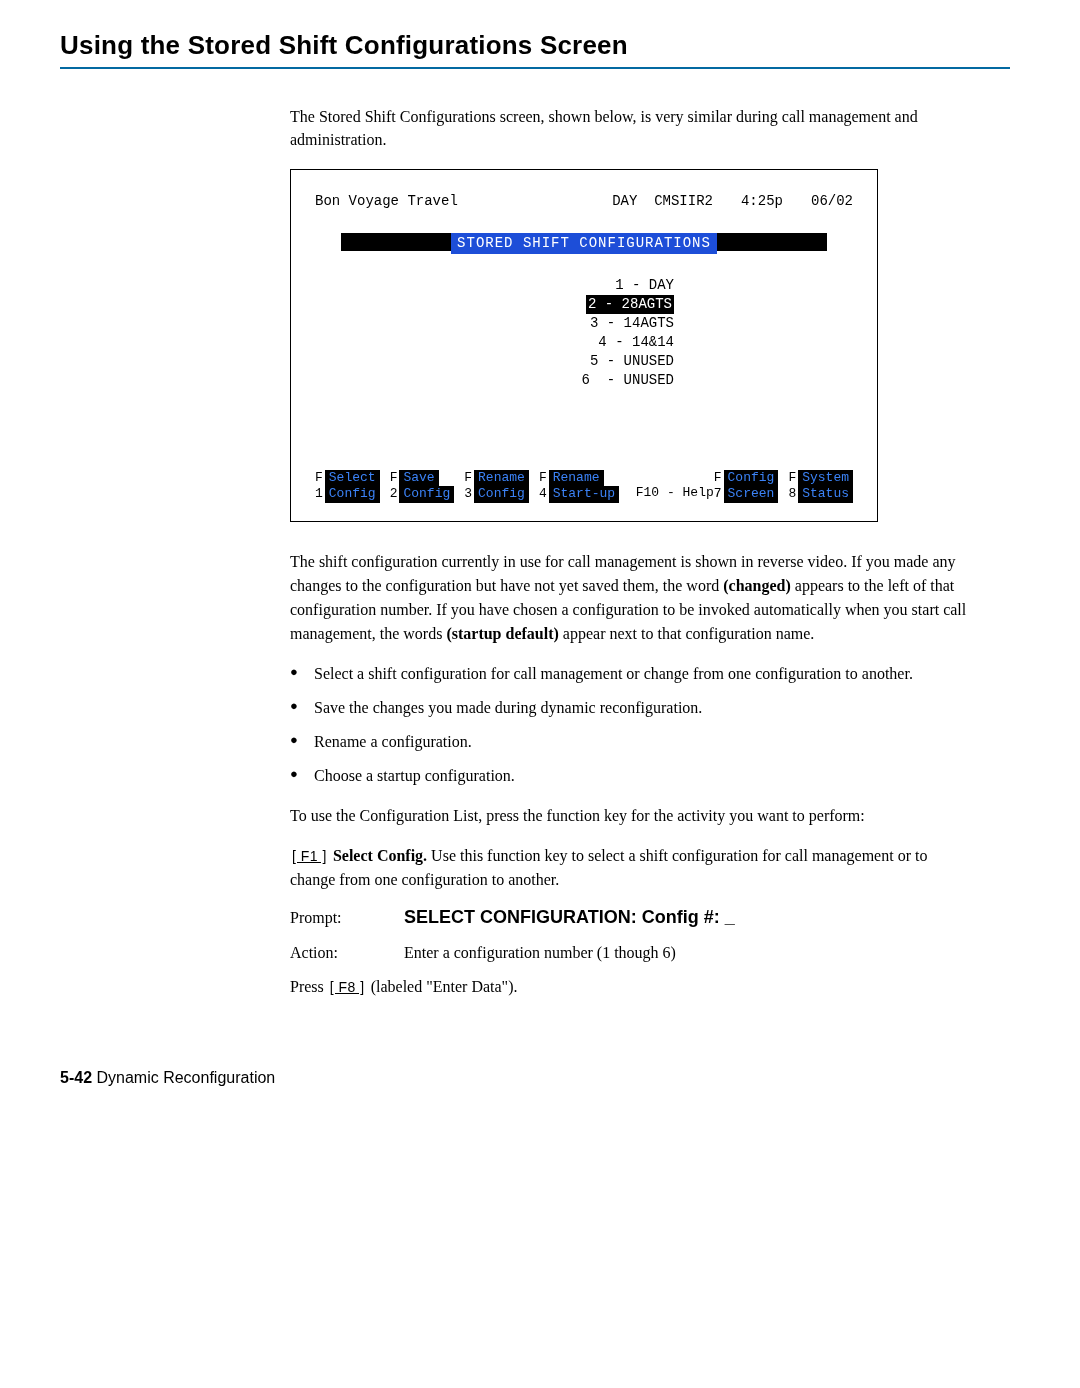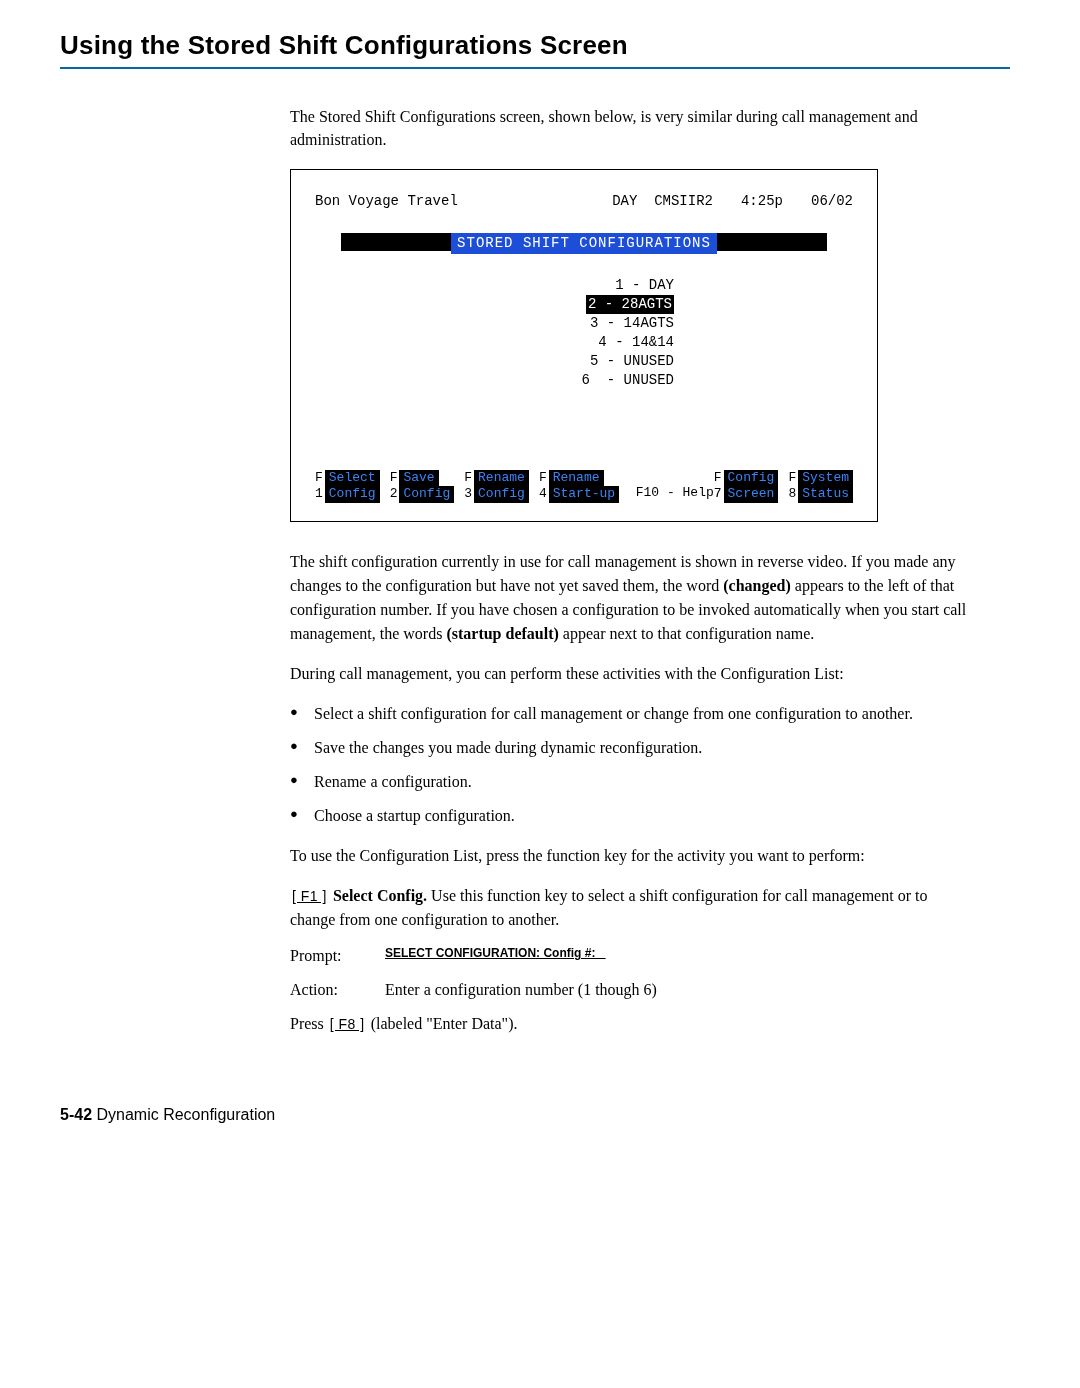--- a/index.html
+++ b/index.html
@@ -60,23 +60,23 @@
   .body-p { font-size: 16px; line-height: 1.5; margin-bottom: 16px; }
 
   ul.bullets { list-style: none; margin: 0 0 16px 0; }
   ul.bullets li { position: relative; padding-left: 24px; font-size: 16px; line-height: 1.5; margin-bottom: 10px; }
   ul.bullets li::before { content: "●"; position: absolute; left: 0; top: 0; font-size: 13px; }
 
   .keycap { font-family: Helvetica, Arial, sans-serif; font-size: 14px; padding: 0 2px; letter-spacing: 0.5px; }
   .ul { text-decoration: underline; }
 
   .defn { font-size: 16px; line-height: 1.5; margin-bottom: 12px; }
-  .row2 { display: flex; gap: 23px; font-size: 16px; line-height: 1.5; margin-bottom: 10px; }
+  .row2 { display: flex; gap: 42px; font-size: 16px; line-height: 1.5; margin-bottom: 10px; align-items: center; }
   .row2 .lab { width: 72px; }
-  .sans-bold { font-family: Helvetica, Arial, sans-serif; font-weight: bold; font-size: 12px; text-decoration: underline; }
+  .sans-bold { font-family: Helvetica, Arial, sans-serif; font-weight: bold; font-size: 18px; }
   .bold { font-weight: bold; }
 
   .footer { font-family: Helvetica, Arial, sans-serif; font-size: 16px; margin-top: 70px; }
   .footer .pg { font-weight: bold; }
 </style>
 </head>
 <body>
 
 <h1 class="page-title">Using the Stored Shift Configurations Screen</h1>
 
@@ -177,21 +177,20 @@
           </div>
         </div>
       </div>
     </div>
   </div>
 
   <p class="body-p">
     <span>The shift configuration currently in use for call management is shown in reverse video. If you made any changes to the configuration but have not yet saved them, the word </span><span class="bold">(changed)</span><span> appears to the left of that configuration number. If you have chosen a configuration to be invoked automatically when you start call management, the words </span><span class="bold">(startup default)</span><span> appear next to that configuration name.</span>
   </p>
 
-  <p class="body-p">During call management, you can perform these activities with the Configuration List:</p>
 
   <ul class="bullets">
     <li>Select a shift configuration for call management or change from one configuration to another.</li>
     <li>Save the changes you made during dynamic reconfiguration.</li>
     <li>Rename a configuration.</li>
     <li>Choose a startup configuration.</li>
   </ul>
 
   <p class="body-p">To use the Configuration List, press the function key for the activity you want to perform:</p>
 

